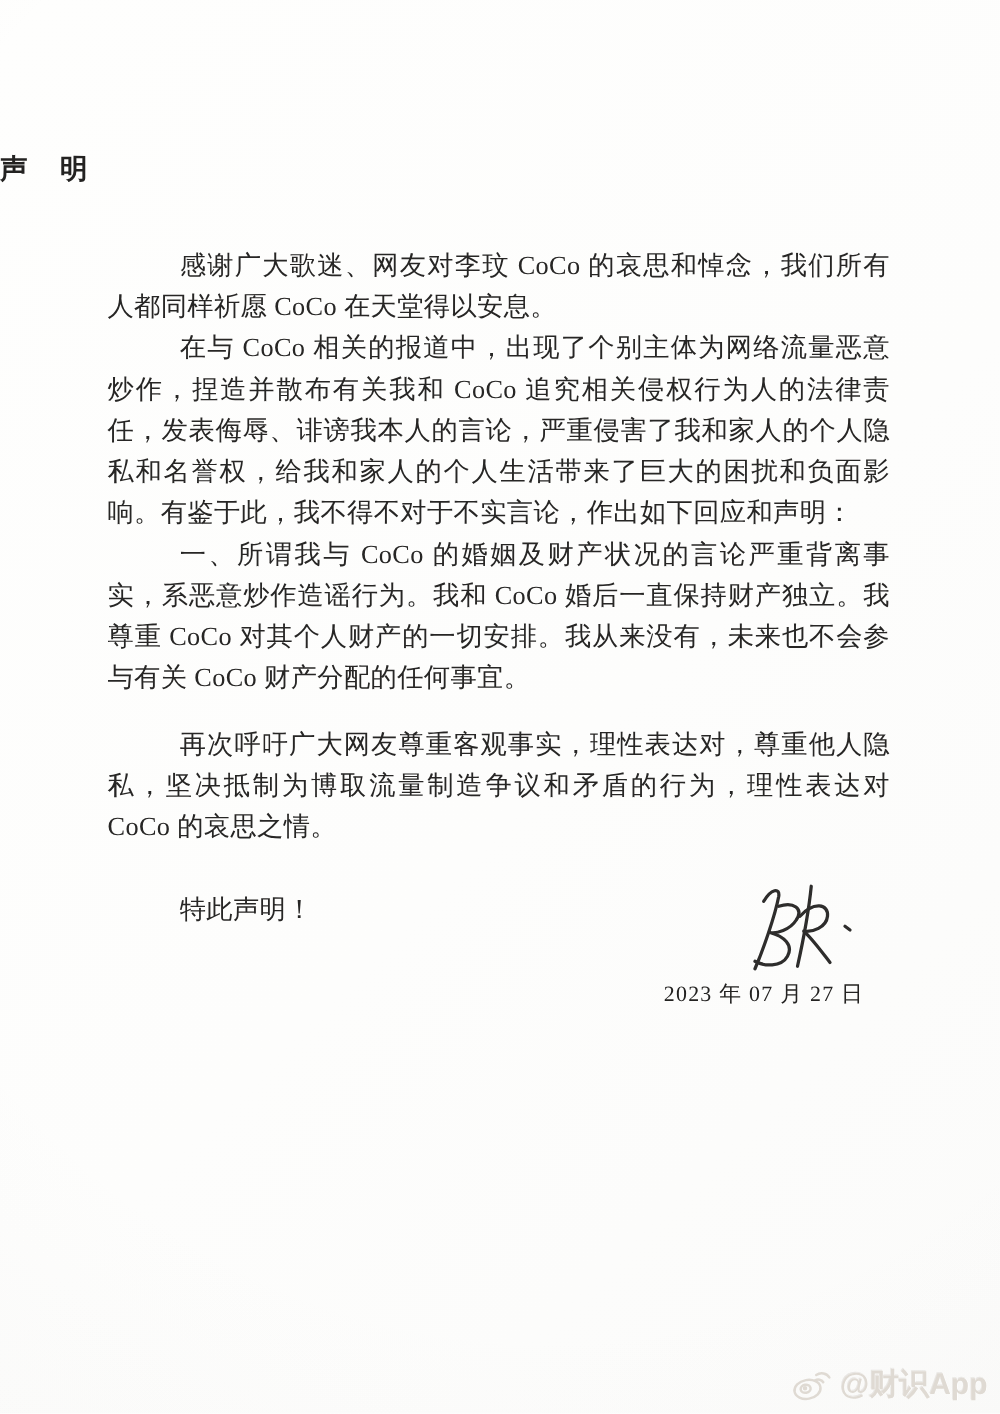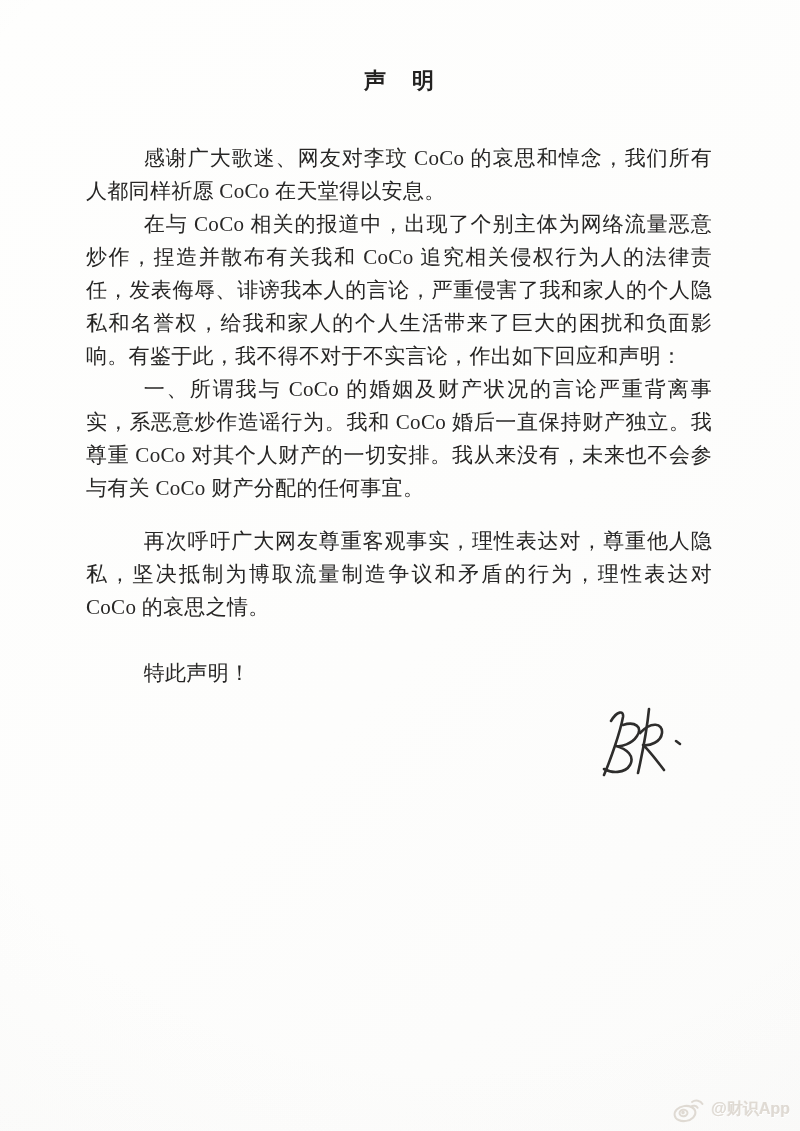--- a/index.html
+++ b/index.html
@@ -14,22 +14,22 @@
     margin: 0 auto;
     overflow: hidden;
     background:
       radial-gradient(ellipse 120% 90% at 55% 40%, rgba(255,255,255,0) 60%, rgba(180,178,172,0.06) 100%),
       linear-gradient(135deg, #fefefd 0%, #fdfdfc 55%, #fbfbfa 100%);
     color: #272625;
     font-family: "Liberation Serif", "DejaVu Serif", serif;
   }
   .title {
     margin: 0;
-    padding-top: 66px;
-    text-align: center;
+    padding-top: 120px;
+    text-align: left;
     font-size: 22px;
     font-weight: 700;
     letter-spacing: 2px;
     color: #232221;
   }
   .body-text {
     width: 626px;
     margin: 46px auto 0 86px;
     font-size: 21px;
     line-height: 33px;
@@ -66,21 +66,21 @@
   }
   .watermark {
     position: absolute;
     right: 10px;
     bottom: 8px;
     display: flex;
     align-items: center;
     gap: 5px;
     color: #dfdad3;
     font-family: "Liberation Sans", "DejaVu Sans", sans-serif;
-    font-size: 16px;
+    font-size: 24px;
     font-weight: 700;
     text-shadow: 0.5px 0.5px 0 #ffffff, -0.5px -0.5px 0 rgba(200,195,188,0.35);
     user-select: none;
   }
   .watermark svg { display: block; }
 </style>
 </head>
 <body>
 
 <div class="page">
@@ -98,20 +98,21 @@
   <div class="signature">
     <svg viewBox="0 0 110 80" fill="none" stroke="#2e2d2c" stroke-width="2.6" stroke-linecap="round" stroke-linejoin="round" role="img" aria-label="BR.">
       <path d="M28,18 C34,8 41,7 40,14 C37,30 27,58 21,72"></path>
       <path d="M40,22 C52,18 60,24 54,33 C49,41 38,44 33,43 C44,46 52,53 47,62 C42,71 28,70 21,66"></path>
       <path d="M66,6 C64,26 59,52 55,70"></path>
       <path d="M57,30 C68,18 80,20 79,30 C78,39 67,43 60,42 C66,47 74,58 81,67"></path>
       <path d="M93,38 L97,41"></path>
     </svg>
   </div>
 
+  <div class="date-line">2023 年 07 月 27 日</div>
 
   <div class="watermark">
     <svg width="34" height="28" viewBox="0 0 34 28" fill="none" stroke="#dfdad3" stroke-width="2" stroke-linecap="round">
       <ellipse cx="13" cy="18.5" rx="10.5" ry="7.5" transform="rotate(-10 13 18.5)"></ellipse>
       <ellipse cx="11.5" cy="18" rx="4" ry="3.2" transform="rotate(-10 11.5 18)"></ellipse>
       <circle cx="11" cy="17.6" r="0.8" fill="#dfdad3"></circle>
       <path d="M20,7 C23.5,4.5 28.5,5.5 30.5,9"></path>
       <path d="M19,11.5 C21.2,10 24.3,10.6 25.6,12.8"></path>
     </svg>
     <span>@财识App</span>

